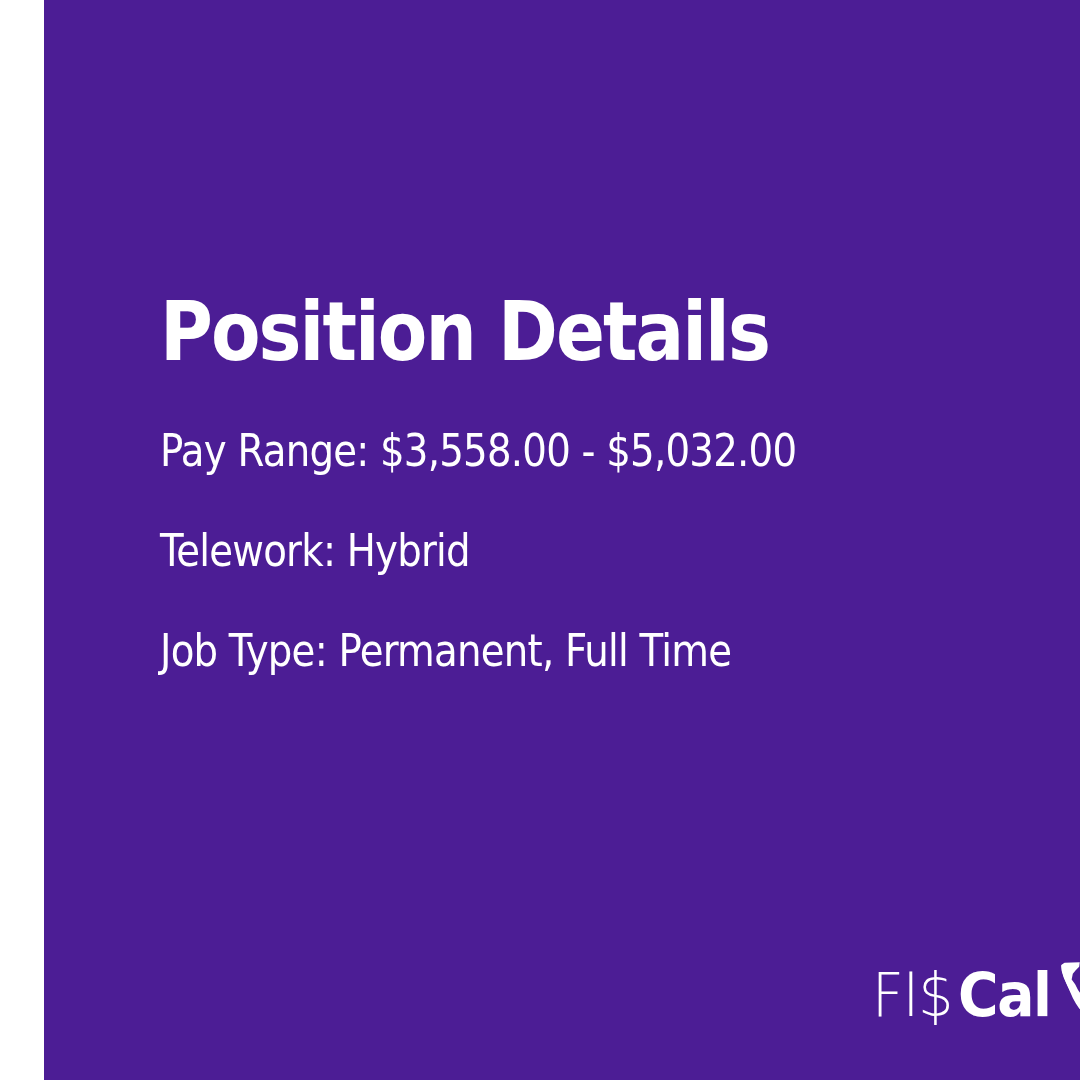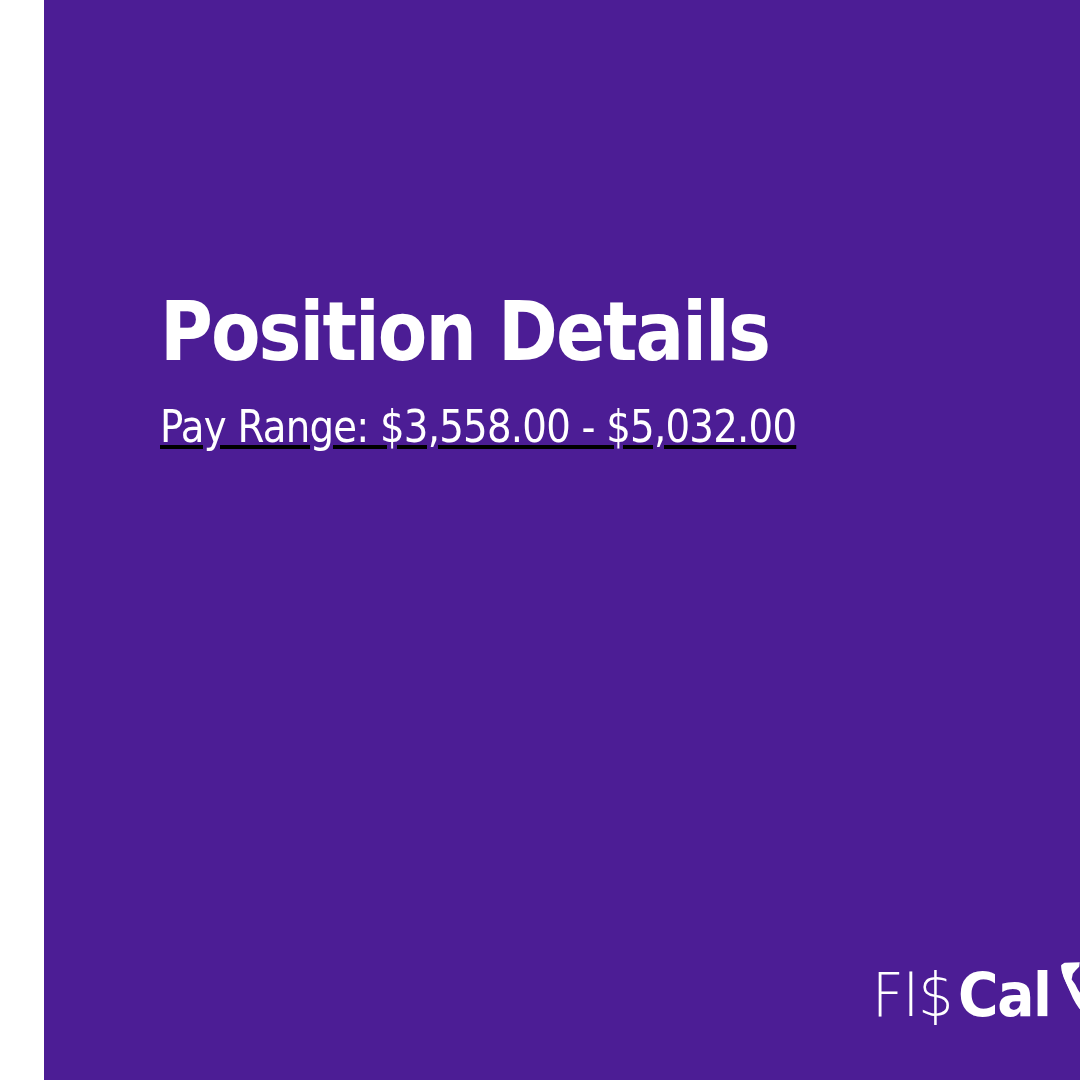--- a/index.html
+++ b/index.html
@@ -40,22 +40,21 @@
   
   #details {
     position: absolute;
     left: 116px;
     top: 377px;
     width: 900px;
   }
   .detail-row {
     height: 100px;
     display: flex;
-    align-items: center;
-    text-decoration: underline;
+    align-items: flex-end;
   }
   .detail-text {
     color: #FFFFFF;
     font-family: "DejaVu Sans", "Liberation Sans", sans-serif;
     font-weight: 400;
     font-size: 45px;
     line-height: 52px;
     letter-spacing: -0.9px;
     transform: scaleX(0.86);
     transform-origin: left center;
@@ -108,21 +107,27 @@
   <h1 id="page-title">Position Details</h1>
 
   <div id="details">
 
     <div class="detail-row">
       <span class="detail-text">Pay Range: $3,558.00 - $5,032.00</span>
     </div>
 
 
 
+    <div class="detail-row">
+      <span class="detail-text">Telework: Hybrid</span>
+    </div>
 
+    <div class="detail-row">
+      <span class="detail-text">Job Type: Permanent, Full Time</span>
+    </div>
 
   </div>
 
   <div id="logo">
     <span class="logo-fis">FI$</span>
     <span class="logo-cal">Cal</span>
     <svg id="ca-state-icon" viewBox="0 0 100 128" xmlns="http://www.w3.org/2000/svg">
       <path fill="#FFFFFF" d="M8 3 L10 14 L5 20 L9 28 L16 34 L20 44 L26 50 L30 60
                L38 70 L46 78 L54 86 L62 94 L70 100 L78 106 L86 112
                L92 118 L96 126 L88 127 L80 122 L72 116 L64 110

